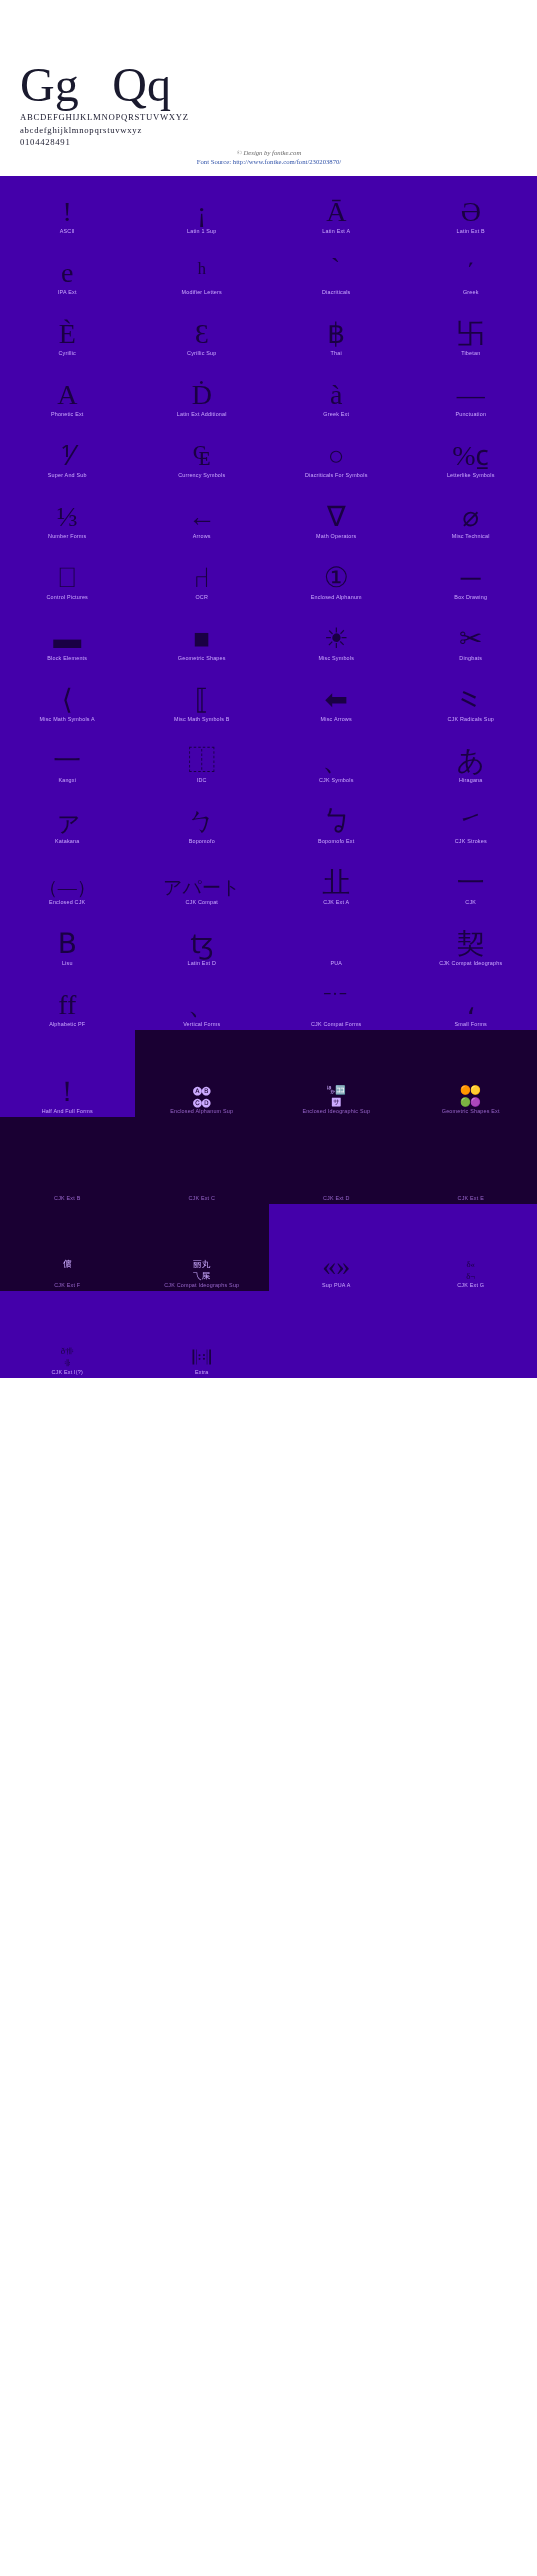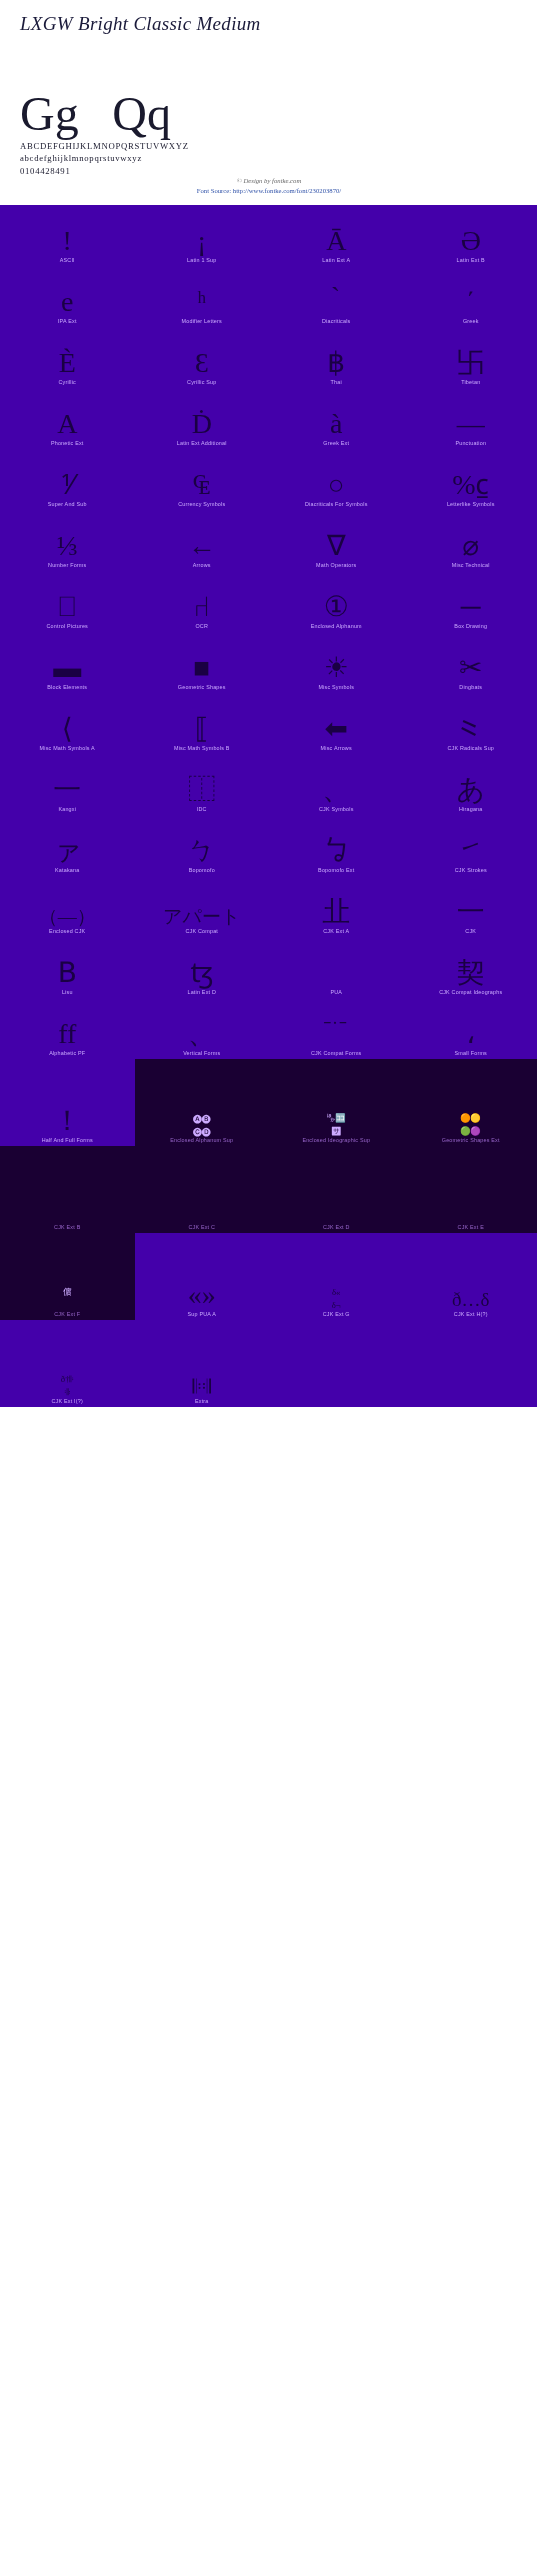--- a/index.html
+++ b/index.html
@@ -115,21 +115,20 @@
       text-align: center;
       font-family: serif;
       word-break: break-all;
       padding: 0 1.3px;
     }
   </style>
 </head>
 <body>
 
 <div class="header">
-  <div class="font-title">LXGW Bright Classic Medium</div>
 
   <div class="specimen-large">
     <div>
       <div class="specimen-row">
         <span class="char-big">Gg</span>
         <span class="char-big" style="margin-left:27px;margin-top:48px;">Qq</span>
       </div>
     </div>
   </div>
 
@@ -403,33 +402,34 @@
     <div class="block-cell" style="background: rgb(26, 0, 51); min-height: 87px;">
       <div class="block-char-multiline" style="color: rgb(204, 170, 255); white-space: pre;">𫠠𫠡
 𫠢𫠣</div>
       <div class="block-label" style="color: rgb(153, 102, 204);">CJK Ext E</div>
     </div>
     <div class="block-cell" style="background: rgb(26, 0, 51); min-height: 87px;">
       <div class="block-char-multiline" style="color: rgb(204, 170, 255); white-space: pre;">𭀀𭀁
 𭀂𭀃</div>
       <div class="block-label" style="color: rgb(153, 102, 204);">CJK Ext F</div>
     </div>
+    <div class="block-cell" style="background: rgb(26, 0, 51); min-height: 87px;">
+      <div class="block-char-multiline" style="color: rgb(204, 170, 255); white-space: pre;">丽丸
+乁𡱖</div>
+      <div class="block-label" style="color: rgb(153, 102, 204);">CJK Compat Ideographs Sup</div>
+    </div>
     <div class="block-cell">
       <div class="block-char" style="white-space: pre;">«»</div>
       <div class="block-label">Sup PUA A</div>
     </div>
     <div class="block-cell" style="min-height: 87px;">
       <div class="block-char-multiline" style="white-space: pre;">δ«
 δ¬</div>
       <div class="block-label">CJK Ext G</div>
     </div>
-    <div class="block-cell">
-      <div class="block-char-small" style="white-space: pre;">ð…δ</div>
-      <div class="block-label">CJK Ext H(?)</div>
-    </div>
     <div class="block-cell" style="min-height: 87px;">
       <div class="block-char-multiline" style="white-space: pre;">ð†𝄆
 𝄇𝄈</div>
       <div class="block-label">CJK Ext I(?)</div>
     </div>
     <div class="block-cell">
       <div class="block-char-small" style="white-space: pre;">𝄆𝄇</div>
       <div class="block-label">Extra</div>
     </div>
   </div>

